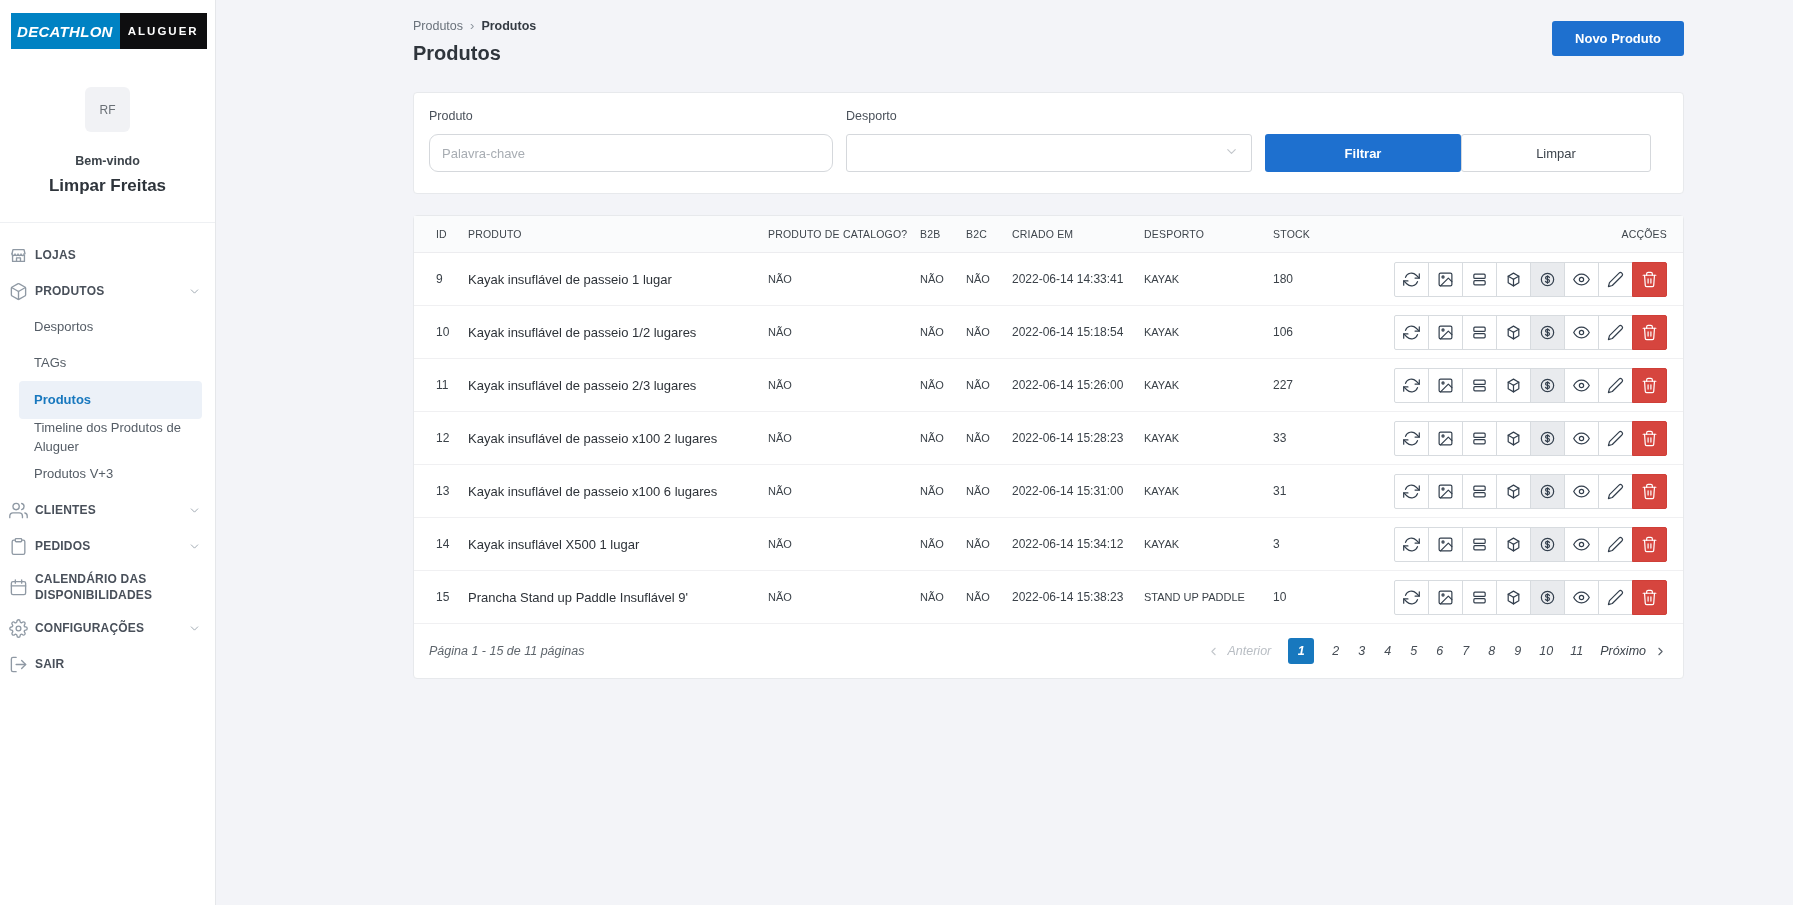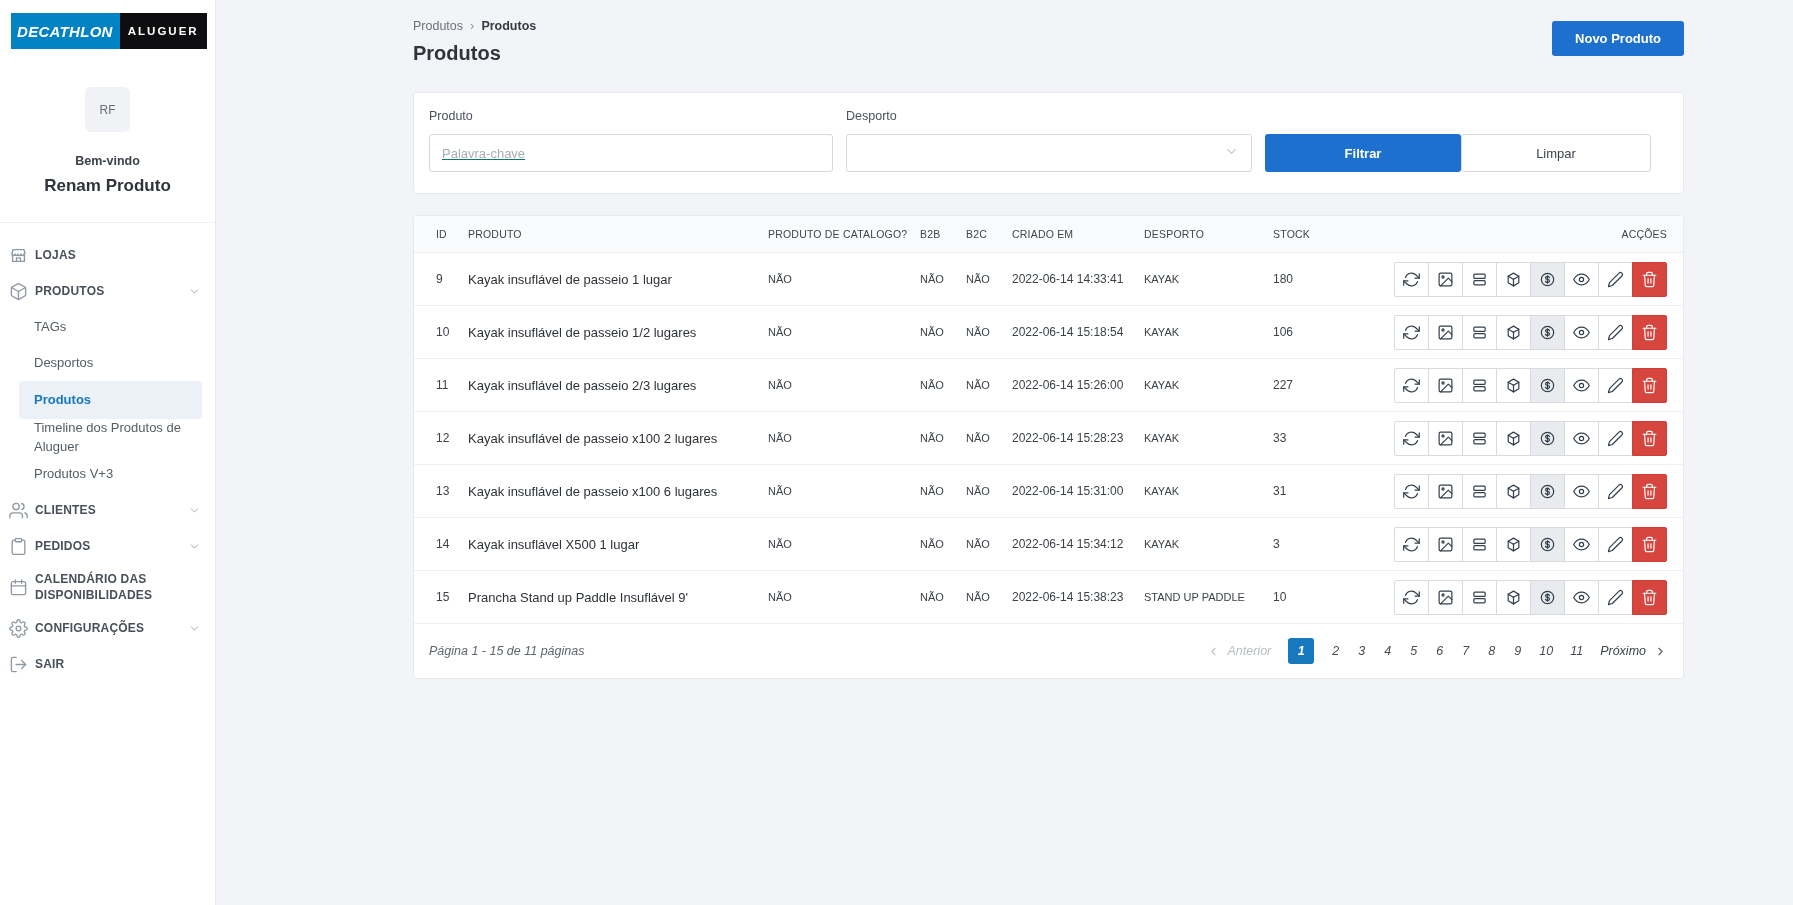--- a/index.html
+++ b/index.html
@@ -43,22 +43,22 @@
   .btn-new { background:#1e70cf; color:#fff; font-size:13px; font-weight:600; border:none;
     border-radius:3px; height:35px; padding:0 23px; margin-top:5px; cursor:pointer;
     font-family:inherit; }
 
   .card { background:#fff; border:1px solid #e7e9ec; border-radius:4px; }
   .filter-card { margin-top:27px; padding:16px 15px 21px 15px; }
   .filter-row { display:flex; align-items:flex-end; }
   .fgroup-product { width:404px; }
   .fgroup-sport { width:406px; margin-left:13px; }
   .flabel { font-size:12.5px; color:#4a515a; margin-bottom:11px; }
-  .finput { width:100%; height:38px; border:1px solid #d5d8dc; border-radius:3px;
-    padding:0 12px; font-size:13px; color:#0f766e; font-family:inherit; outline:none;text-decoration:underline; }
+  .finput { width:100%; height:38px; border:1px solid #d5d8dc; border-radius:9px;
+    padding:0 12px; font-size:13px; color:#0f766e; font-family:inherit; outline:none; }
   .finput::placeholder { color:#a8adb3; }
   .fselect { height:38px; border:1px solid #d5d8dc; border-radius:3px; display:flex;
     align-items:center; justify-content:flex-end; padding:0 12px; color:#c2c6cb; cursor:pointer; }
   .fselect svg { width:15px; height:15px; }
   .btn-filter { width:196px; height:38px; margin-left:13px; background:#1e70cf; color:#fff;
     font-size:13px; font-weight:600; border:none; border-radius:3px; cursor:pointer; font-family:inherit; }
   .btn-clear { width:190px; height:38px; background:#fff; color:#3d444c;
     font-size:13px; border:1px solid #d5d8dc; border-radius:3px; cursor:pointer; font-family:inherit; }
 
   
@@ -104,21 +104,21 @@
 </head>
 <body>
 
 <aside class="sidebar">
   <div class="logo">
     <span class="logo-decathlon">DECATHLON</span>
     <span class="logo-aluguer">ALUGUER</span>
   </div>
   <div class="avatar">RF</div>
   <div class="welcome">Bem-vindo</div>
-  <div class="username">Renam Produto</div>
+  <div class="username">Limpar Freitas</div>
   <div class="side-divider"></div>
   <nav class="nav" id="nav-root">
       <div class="nav-item">
         <span class="nav-icon">
           <svg viewBox="0 0 24 24" fill="none" stroke="currentColor" stroke-width="1.7" stroke-linecap="round" stroke-linejoin="round">
             <path d="M3.8 9.8L5 4.5h14l1.2 5.3"></path>
             <path d="M4.5 11.5v8h15v-8"></path>
             <path d="M3.8 9.8c-.2 1.2.7 2.2 1.9 2.2 1.05 0 1.9-.85 1.9-1.9 0 1.05.85 1.9 1.9 1.9s1.9-.85 1.9-1.9c0 1.05.85 1.9 1.9 1.9s1.9-.85 1.9-1.9c0 1.05.85 1.9 1.9 1.9 1.2 0 2.1-1 1.9-2.2"></path>
             <path d="M9.5 19.5V15h5v4.5"></path>
           </svg>
@@ -133,22 +133,22 @@
             <path d="M12 22.08V12"></path>
           </svg>
         </span>
         <span class="nav-label">PRODUTOS</span>
         <span class="nav-chevron">
           <svg viewBox="0 0 24 24" fill="none" stroke="currentColor" stroke-width="1.7" stroke-linecap="round" stroke-linejoin="round">
             <path d="M6 9l6 6 6-6"></path>
           </svg>
         </span>
       </div>
+      <div class="sub-item">Desportos</div>
       <div class="sub-item">TAGs</div>
-      <div class="sub-item">Desportos</div>
       <div class="sub-item active">Produtos</div>
       <div class="sub-item">Timeline dos Produtos de Aluguer</div>
       <div class="sub-item">Produtos V+3</div>
       <div class="nav-item">
         <span class="nav-icon">
           <svg viewBox="0 0 24 24" fill="none" stroke="currentColor" stroke-width="1.7" stroke-linecap="round" stroke-linejoin="round">
             <path d="M17 21v-2a4 4 0 0 0-4-4H5a4 4 0 0 0-4 4v2"></path>
             <circle cx="9" cy="7" r="4"></circle>
             <path d="M23 21v-2a4 4 0 0 0-3-3.87"></path>
             <path d="M16 3.13a4 4 0 0 1 0 7.75"></path>

